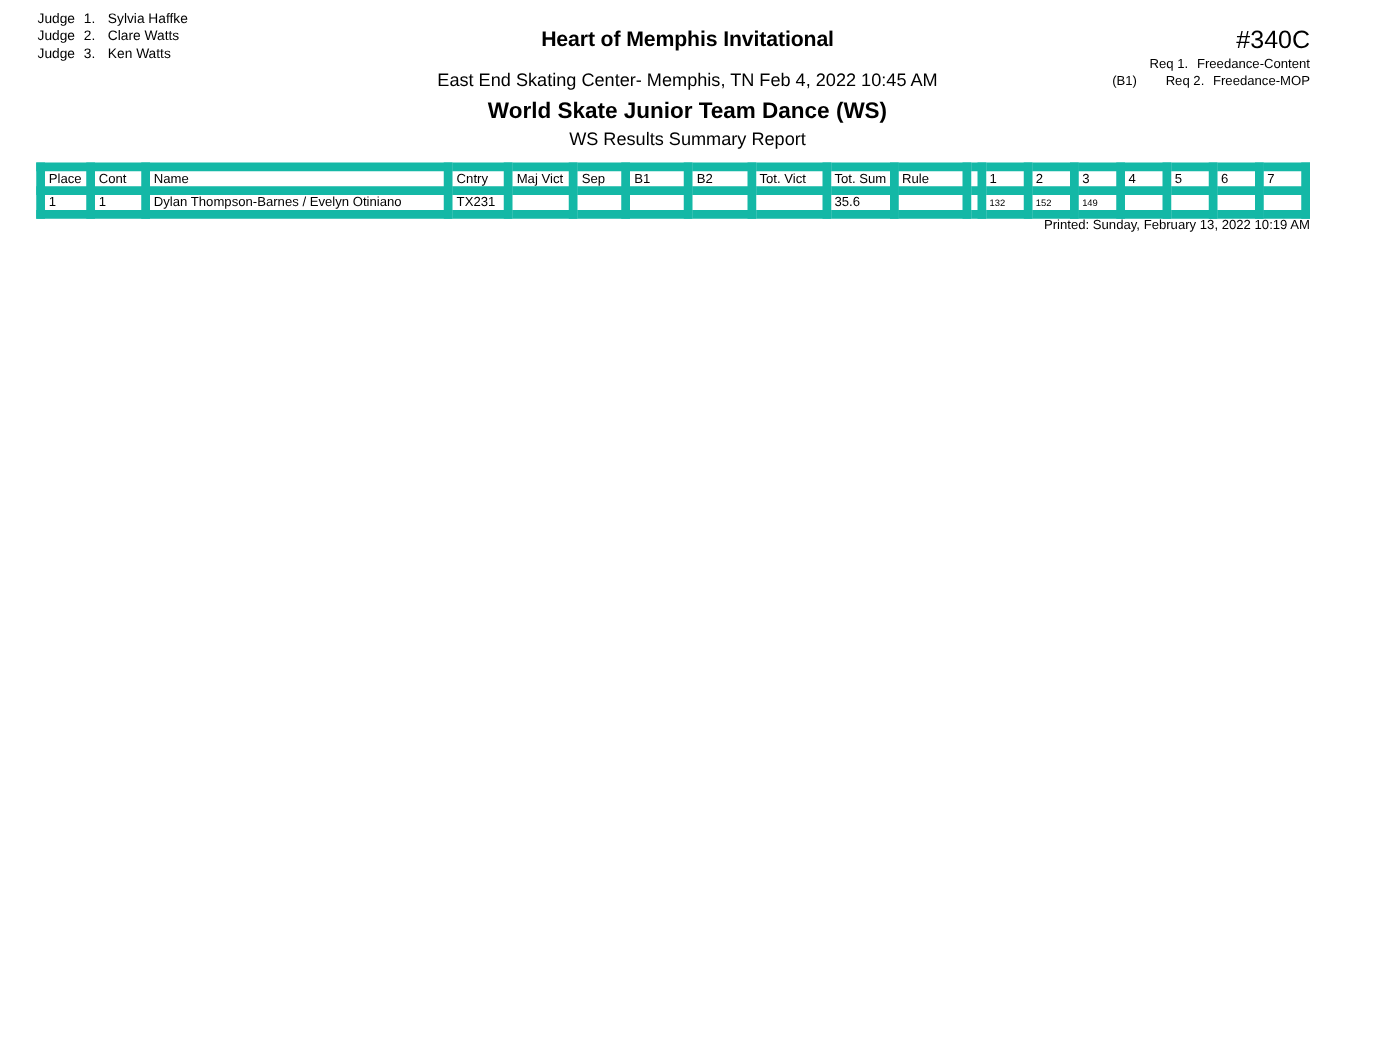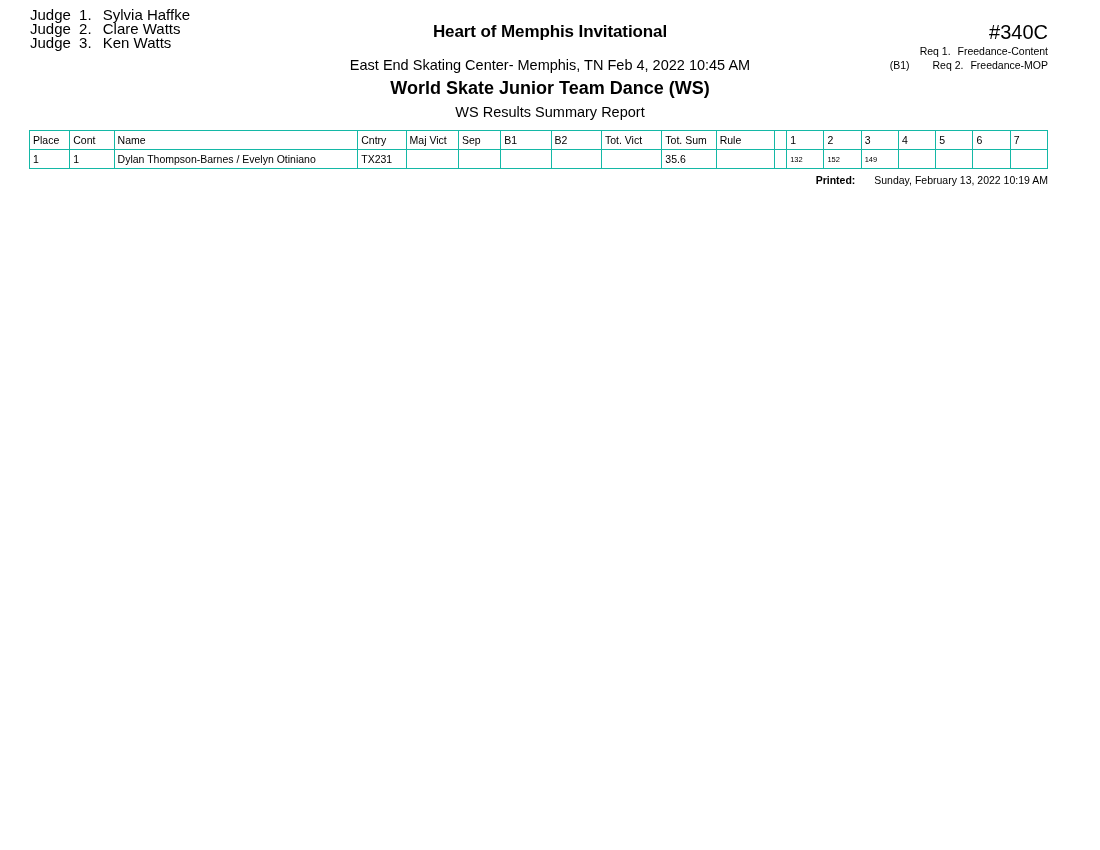--- a/index.html
+++ b/index.html
@@ -15,21 +15,21 @@
     color: #000000;
     position: relative;
     overflow: hidden;
   }
 
   
   .judges {
     position: absolute;
     left: 30px;
     top: 8px;
-    font-size: 15px;
+    font-size: 11px;
     line-height: 14px;
   }
   .judge-row {
     white-space: nowrap;
   }
   .judge-row .j-word { }
   .judge-row .j-num { margin-left: 4px; }
   .judge-row .j-name { margin-left: 7px; }
 
   
@@ -92,21 +92,21 @@
     width: 1019px;
   }
   table.results {
     border-collapse: collapse;
     table-layout: fixed;
     width: 100%;
     font-size: 10.5px;
   }
   table.results th,
   table.results td {
-    border: 1px solid #14b8a6;
+    border: 7px solid #14b8a6;
     padding: 0 3px;
     height: 19px;
     font-weight: normal;
     text-align: left;
     vertical-align: middle;
     overflow: hidden;
     white-space: nowrap;
   }
   table.results thead th {
     font-size: 10.5px;
@@ -144,21 +144,21 @@
   }
 
   
   .printed {
     position: absolute;
     right: 52px;
     top: 174px;
     font-size: 10.5px;
     white-space: nowrap;
   }
-  .printed .p-label { margin-right: 16px; font-weight: bold; }
+  .printed .p-label { margin-right: 0; }
 </style>
 </head>
 <body>
 
 <div class="judges">
   <div class="judge-row">
     <span class="j-word">Judge</span>
     <span class="j-num">1.</span>
     <span class="j-name">Sylvia Haffke</span>
   </div>

